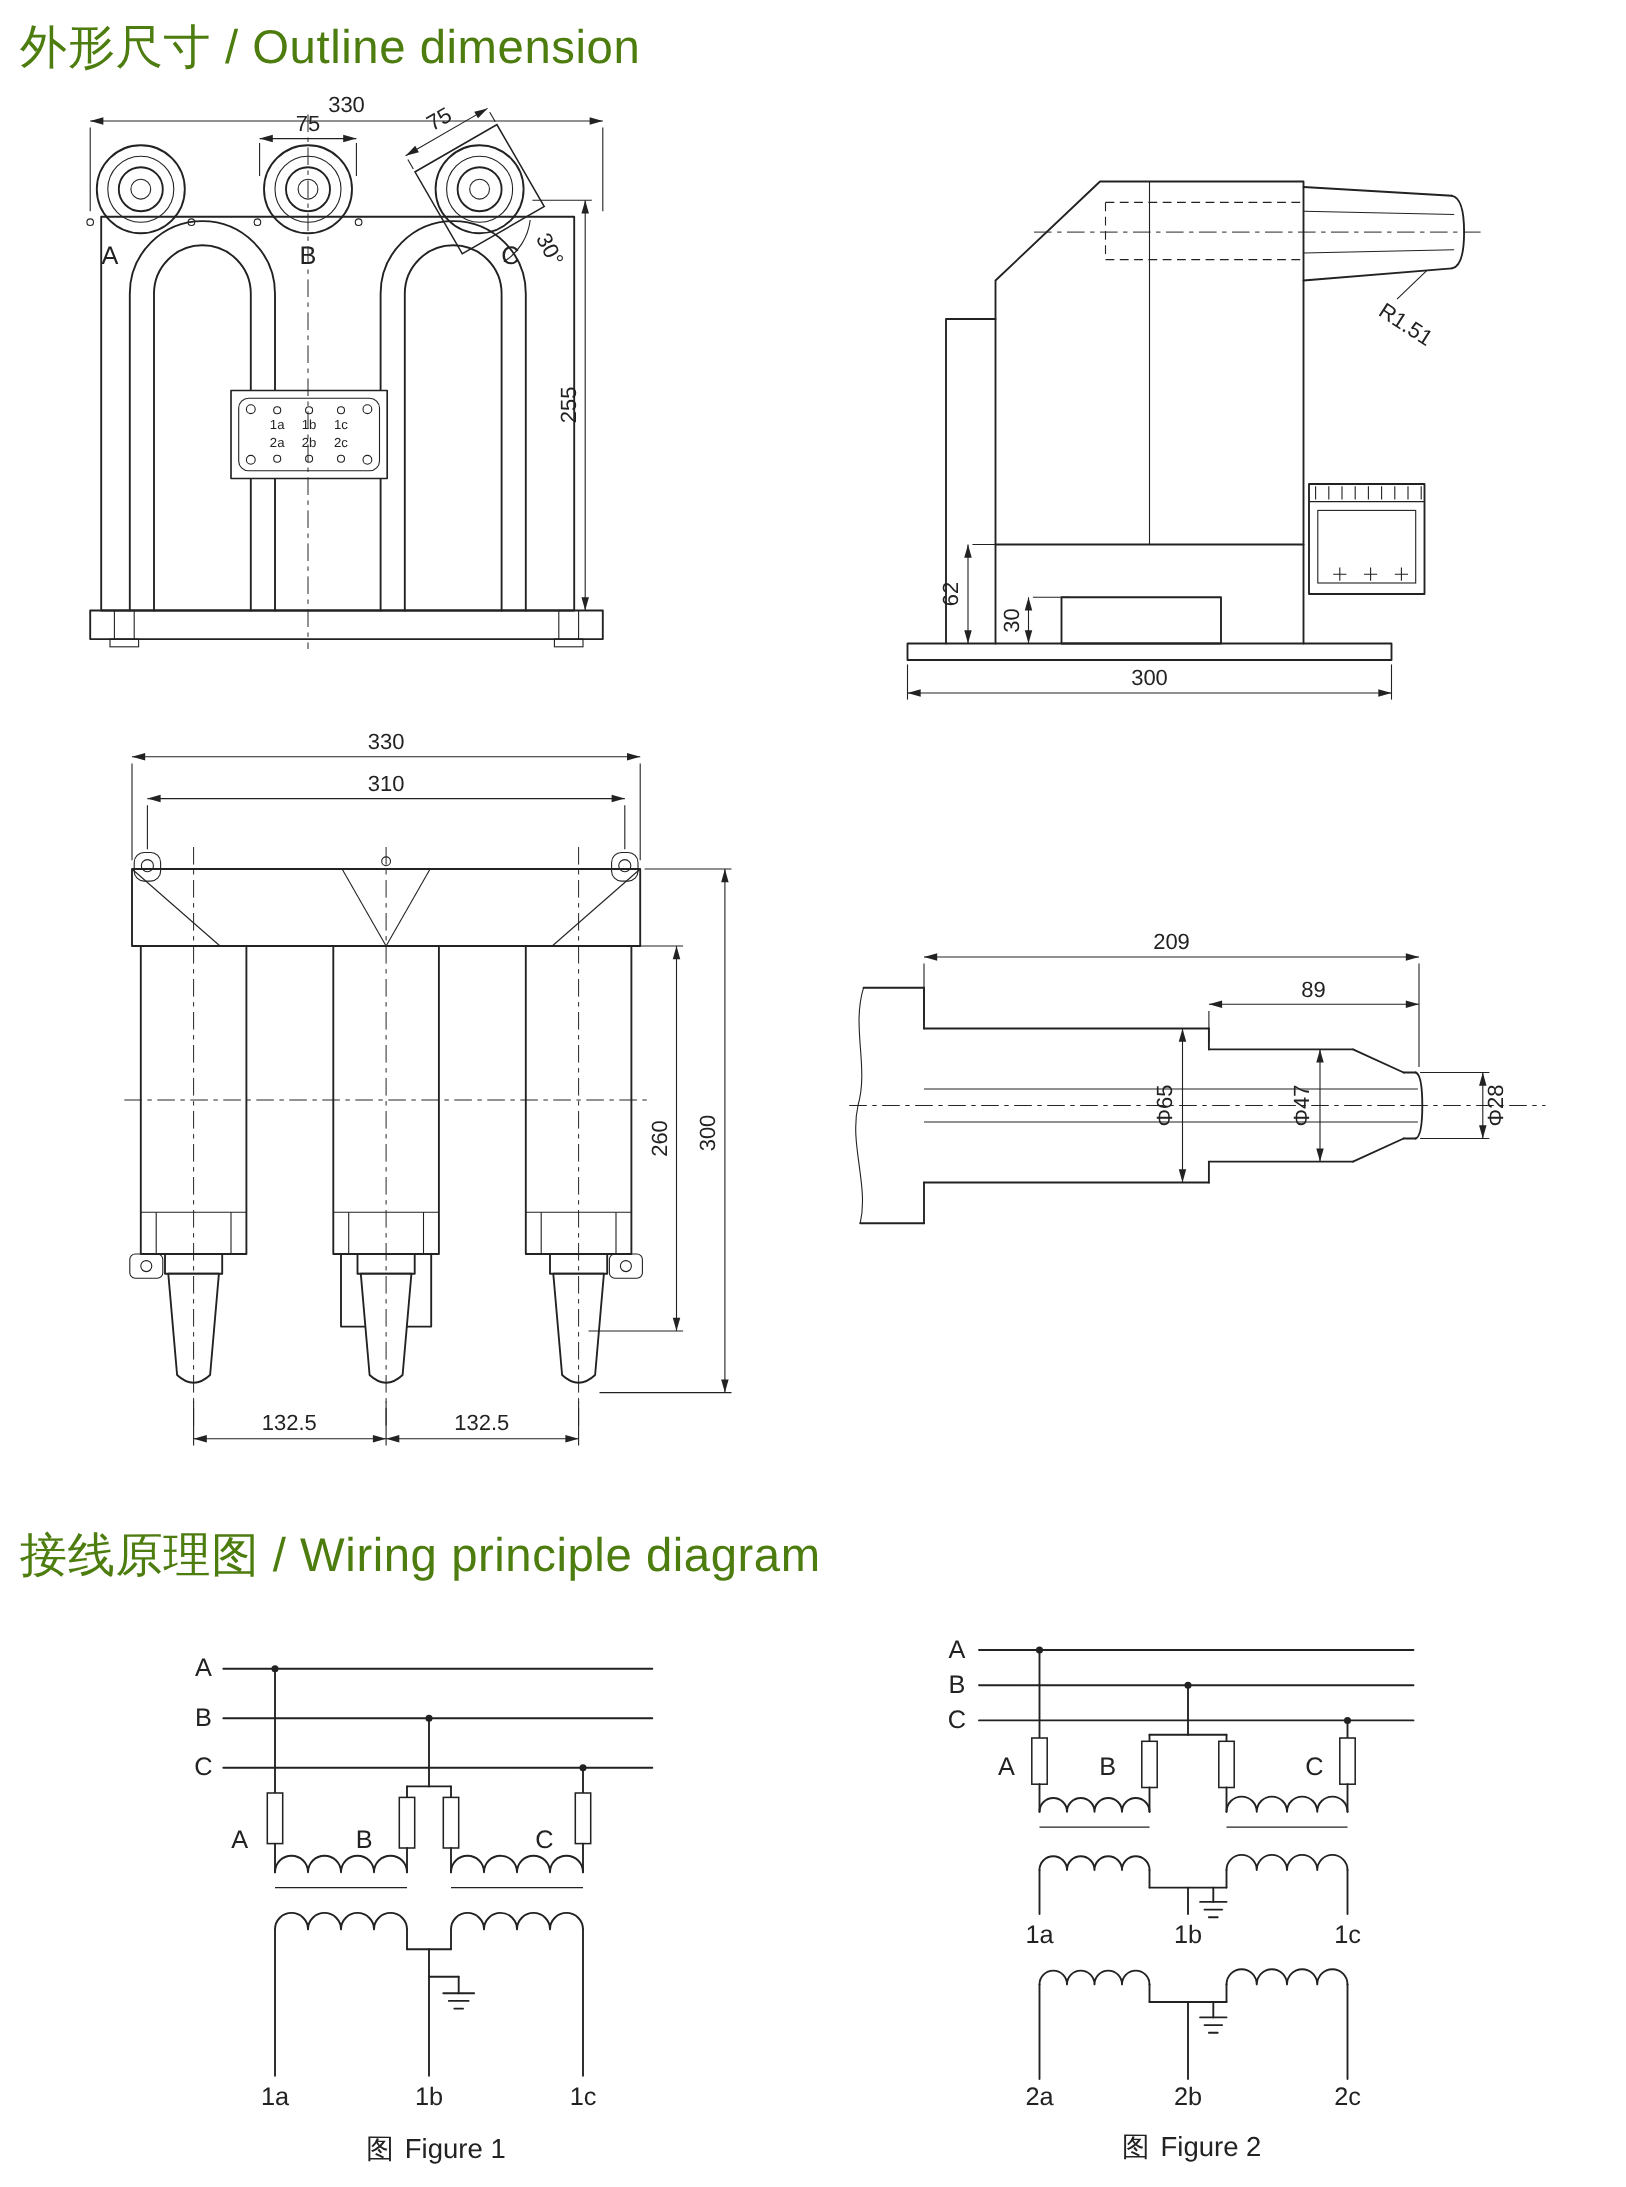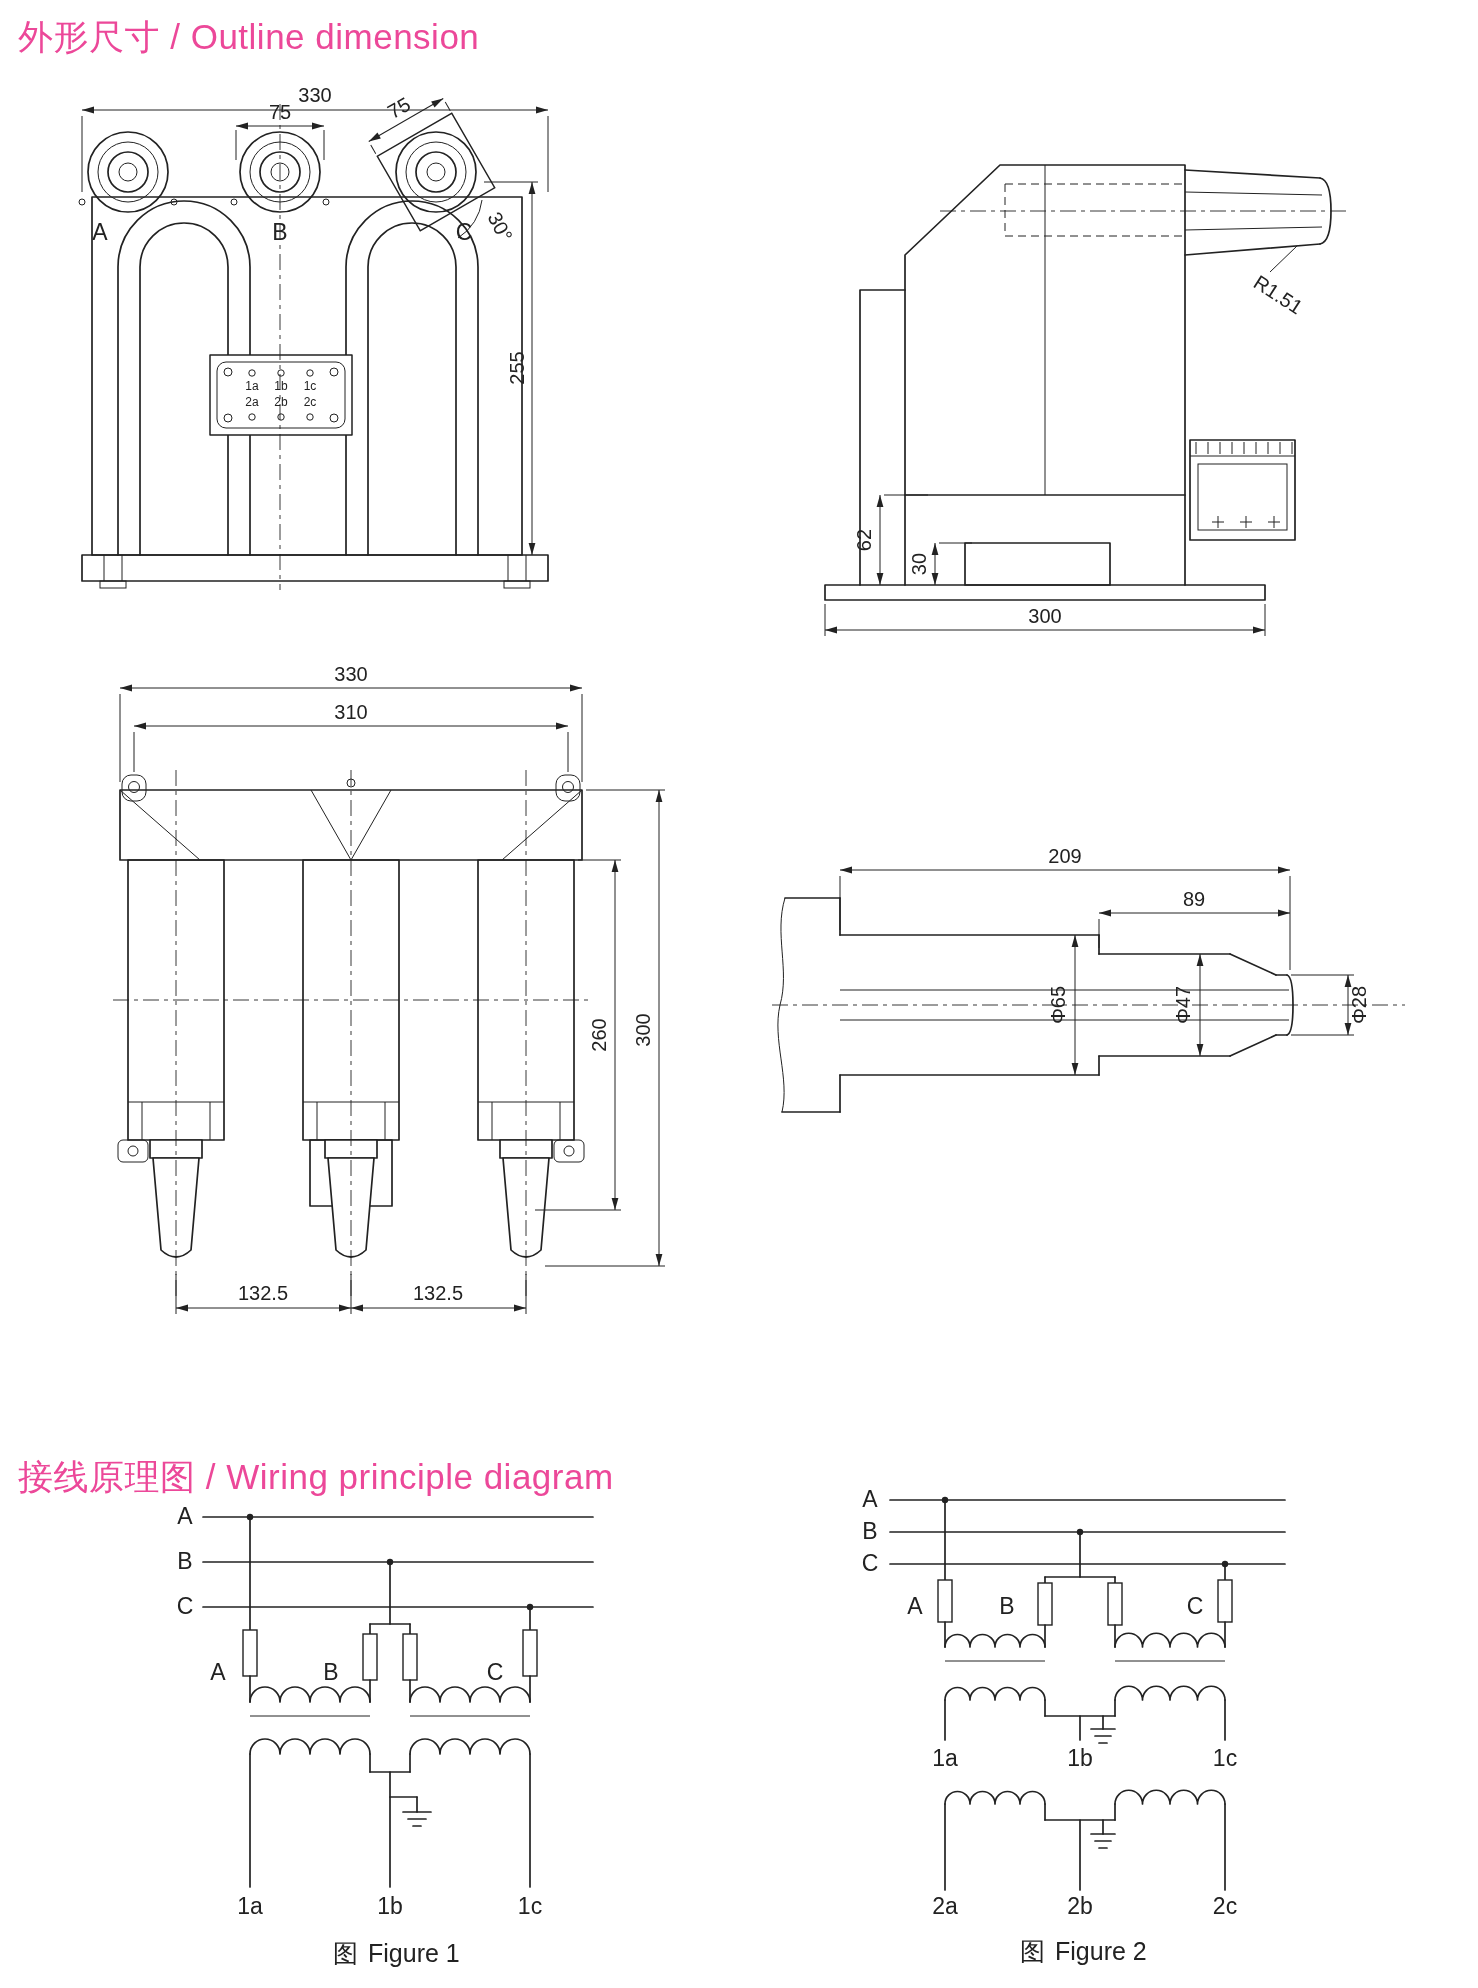--- a/index.html
+++ b/index.html
@@ -1,18 +1,18 @@
 <!DOCTYPE html>
 <html><head>
 <meta charset="utf-8">
 <style>
   html,body{margin:0;padding:0;background:#fff;}
   .canvas{position:relative;width:1478px;height:1988px;background:#fff;overflow:hidden;
           font-family:"Liberation Sans","DejaVu Sans",sans-serif;}
-  .sec-title{position:absolute;color:#ec4899;font-size:35px;letter-spacing:.5px;white-space:nowrap;}
+  .sec-title{position:absolute;color:#4d7c0f;font-size:43px;letter-spacing:.5px;white-space:nowrap;}
   svg{position:absolute;overflow:visible;}
   .ln{stroke:#222;stroke-width:1.7;fill:none;stroke-linejoin:round;stroke-linecap:round;}
   .lnf{stroke:#222;stroke-width:1.7;fill:#fff;stroke-linejoin:round;}
   .fuse{stroke:#222;stroke-width:1.4;fill:#fff;}
   .thin{stroke:#222;stroke-width:1;fill:none;}
   .dim{stroke:#222;stroke-width:1;fill:none;}
   .cl{stroke:#222;stroke-width:.9;fill:none;stroke-dasharray:16 5 4 5;}
   .dsh{stroke:#222;stroke-width:1;fill:none;stroke-dasharray:8 5;}
   .dot{fill:#222;stroke:none;}
   text{fill:#222;font-family:"Liberation Sans","DejaVu Sans",sans-serif;}
@@ -354,21 +354,21 @@
       <text class="dimtxt" transform="rotate(-90 430 175)" x="430" y="175" text-anchor="middle">Φ47</text>
     </g>
     <g>
       <line class="thin" x1="531" y1="145" x2="594" y2="145"></line>
       <line class="thin" x1="531" y1="205" x2="594" y2="205"></line>
       <line class="dim" x1="588" y1="145" x2="588" y2="205" marker-start="url(#bd-as)" marker-end="url(#bd-ae)"></line>
       <text class="dimtxt" transform="rotate(-90 606 175)" x="606" y="175" text-anchor="middle">Φ28</text>
     </g>
   </svg>
 
-  <div class="sec-title" style="left:18px;top:1454px;">接线原理图 / Wiring principle diagram</div>
+  <div class="sec-title" style="left:18px;top:1385px;">接线原理图 / Wiring principle diagram</div>
 
   <svg style="left:155px;top:1462px;" width="470" height="520" viewBox="0 0 470 520">
     <g>
       <text class="lbl" x="30" y="62" text-anchor="middle">A</text>
       <text class="lbl" x="30" y="107" text-anchor="middle">B</text>
       <text class="lbl" x="30" y="152" text-anchor="middle">C</text>
       <line class="ln" x1="48" y1="55" x2="438" y2="55"></line>
       <line class="ln" x1="48" y1="100" x2="438" y2="100"></line>
       <line class="ln" x1="48" y1="145" x2="438" y2="145"></line>
     </g>

